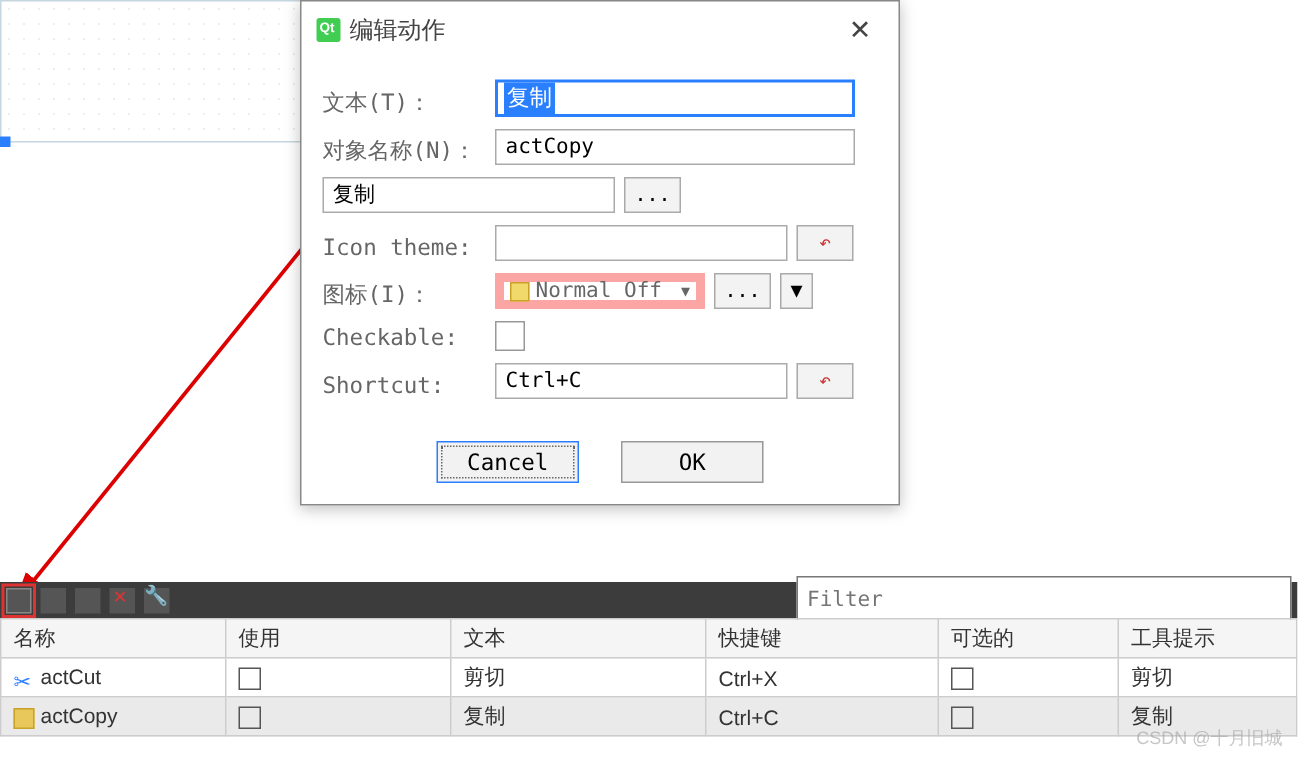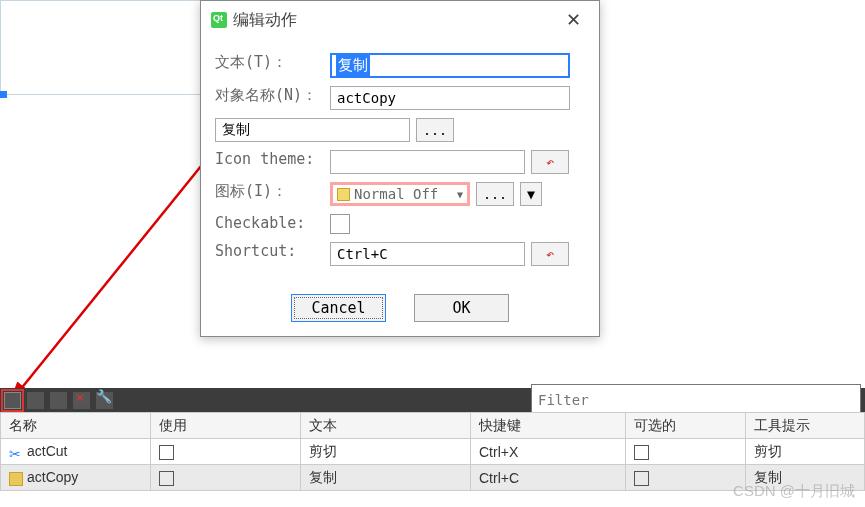--- a/index.html
+++ b/index.html
@@ -66,21 +66,21 @@
     margin-left: auto;
     font-size: 18px;
     cursor: pointer;
     padding: 2px 8px;
   }
   .dialog-body {
     padding: 6px 14px 10px 14px;
   }
   .form-row {
     display: flex;
-    align-items: flex-start;
+    align-items: flex-end;
     margin: 8px 0;
     font-family: "SimSun", monospace;
     font-size: 15px;
     color: #666;
   }
   .form-row .lbl {
     width: 115px;
   }
   .form-row input[type=text] {
     border: 1px solid #aaa;
@@ -107,21 +107,21 @@
     border: 1px solid #aaa;
     background: #f3f3f3;
     height: 24px;
     min-width: 38px;
     margin-left: 6px;
     cursor: pointer;
     font-family: monospace;
     padding: 0 4px;
   }
   .icon-combo {
-    border: 3px solid #fca5a5;
+    border: 6px solid #fca5a5;
     background: #fff;
     height: 24px;
     width: 140px;
     display: flex;
     align-items: center;
     padding: 0 4px;
     font-family: "SimSun", monospace;
     font-size: 14px;
     cursor: pointer;
   }
@@ -224,21 +224,21 @@
     vertical-align: middle;
     margin-right: 4px;
   }
   .icon-cut { color: #2a7fff; }
   .icon-copy-i { background: #e8c85a; border: 1px solid #c9a227; }
   .row-sel td { background: #eaeaea; }
   .watermark {
     position: absolute;
     right: 10px; bottom: 6px;
     color: rgba(160,160,160,0.6);
-    font-size: 15px;
+    font-size: 12px;
     pointer-events: none;
   }
 </style>
 </head>
 <body>
 
 <div class="canvas-area"></div>
 <div class="canvas-handle"></div>
 
 <svg class="arrow-line" style="left:0;top:0" width="220" height="400">

